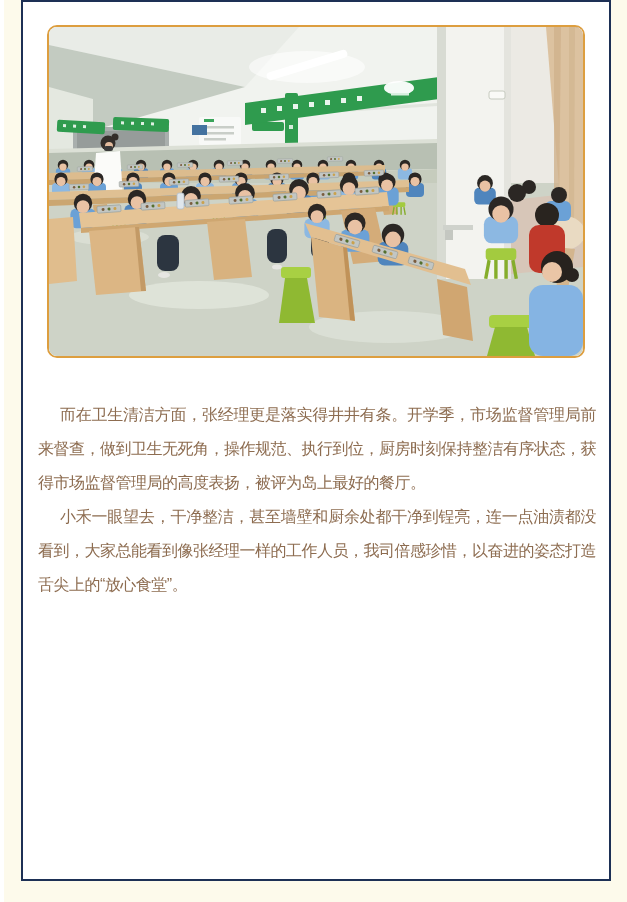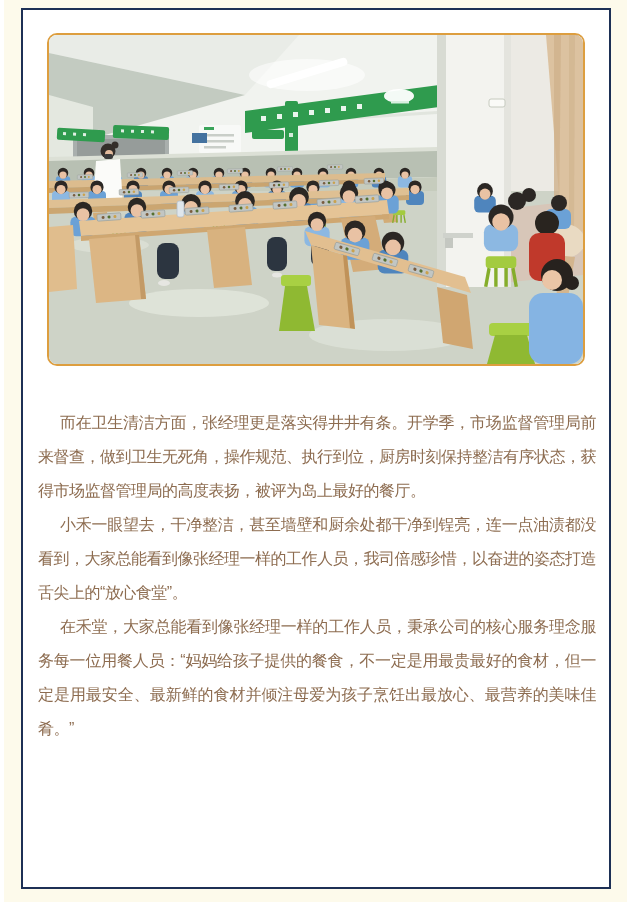--- a/index.html
+++ b/index.html
@@ -3,21 +3,21 @@
 <meta charset="utf-8">
 <style>
   html,body{margin:0;padding:0;}
   body{
     width:627px;height:902px;position:relative;overflow:hidden;
     background:var(--page-bg,#fdfaeb);
     font-family:"Liberation Sans",sans-serif;
   }
   .left-strip{position:absolute;left:0;top:0;width:4px;height:100%;background:#ffffff;}
   .card{
-    position:absolute;left:21px;top:8px;width:590px;height:881px;
+    position:absolute;left:21px;top:0;width:590px;height:881px;
     box-sizing:border-box;background:var(--card-bg,#ffffff);
     border:2px solid var(--card-border,#1d3055);
   }
   .photo-frame{
     position:absolute;left:24px;top:23px;width:534px;height:329px;
     border:2px solid var(--photo-border,#dd9e3f);
     border-radius:10px;overflow:hidden;background:#f1f3ef;
   }
   .photo-frame svg{display:block;width:100%;height:100%;}
   .article{
@@ -290,16 +290,15 @@
         <circle cx="508" cy="240" r="16" fill="#27221e"></circle>
         <circle cx="503" cy="245" r="10" fill="#eac5a6"></circle>
         <circle cx="523" cy="248" r="7" fill="#27221e"></circle>
       </g>
     </svg>
   </div>
 
   <div class="article">
     <p>而在卫生清洁方面，张经理更是落实得井井有条。开学季，市场监督管理局前来督查，做到卫生无死角，操作规范、执行到位，厨房时刻保持整洁有序状态，获得市场监督管理局的高度表扬，被评为岛上最好的餐厅。</p>
     <p>小禾一眼望去，干净整洁，甚至墙壁和厨余处都干净到锃亮，连一点油渍都没看到，大家总能看到像张经理一样的工作人员，我司倍感珍惜，以奋进的姿态打造舌尖上的“放心食堂”。</p>
-    <p>在禾堂，大家总能看到像张经理一样的工作人员，秉承公司的核心服务理念服务每一位用餐人员：“妈妈给孩子提供的餐食，不一定是用最贵最好的食材，但一定是用最安全、最新鲜的食材并倾注母爱为孩子烹饪出最放心、最营养的美味佳肴。”</p>
   </div>
 
 </div>
 
 </body></html>

